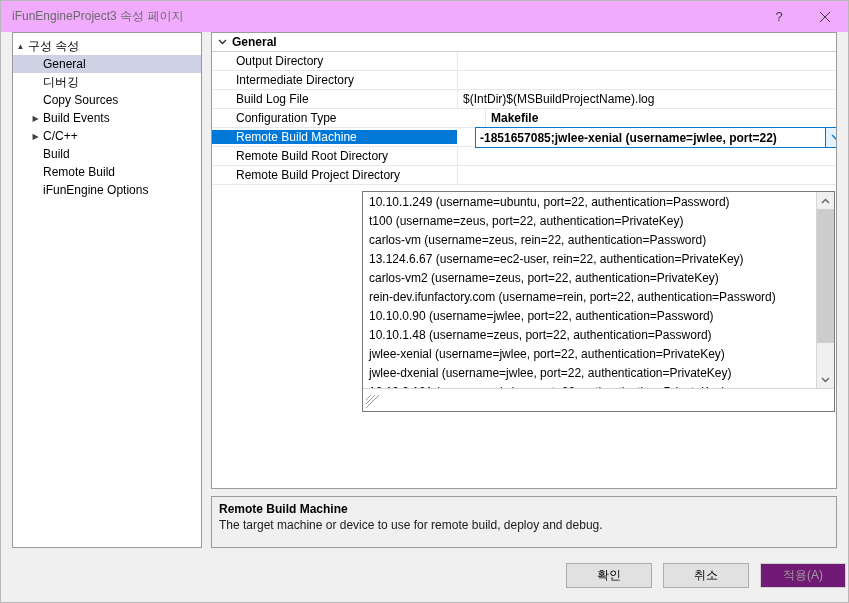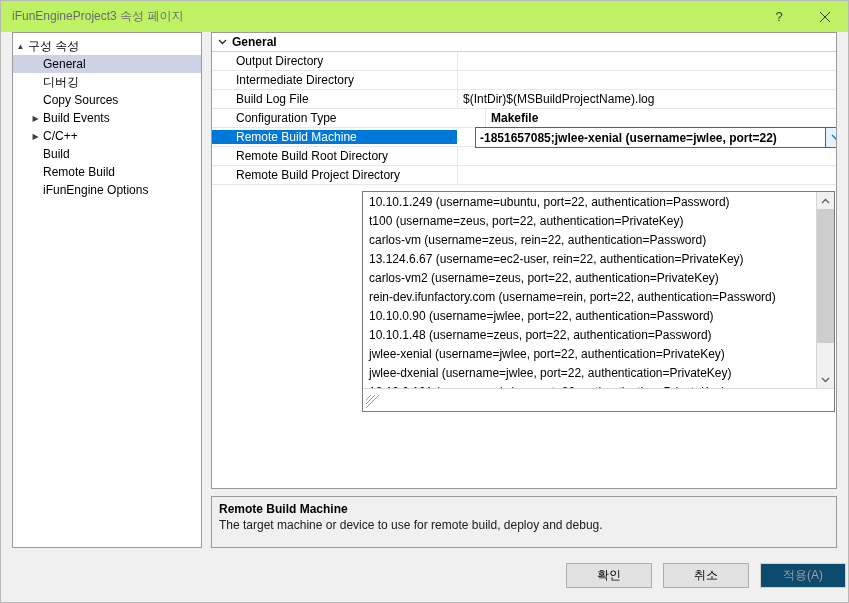--- a/index.html
+++ b/index.html
@@ -23,21 +23,21 @@
     height: 603px;
     background: #f0f0f0;
     box-sizing: border-box;
     border: 1px solid #b8b8b8;
     display: flex;
     flex-direction: column;
   }
   
   .titlebar {
     height: 31px;
-    background: #bef264;
+    background: #f0abfc;
     display: flex;
     align-items: center;
     flex: 0 0 auto;
     position: relative;
   }
   .titlebar-text {
     padding-left: 11px;
     font-size: 12px;
     color: #6b6b6b;
     letter-spacing: 0px;
@@ -362,21 +362,21 @@
     border: 1px solid #adadad;
     font-size: 12px;
     font-family: "Liberation Sans", sans-serif;
     color: #000000;
     display: flex;
     align-items: center;
     justify-content: center;
   }
   .fbtn.disabled {
     color: #9d9d9d;
-    background: #0c4a6e;
+    background: #701a75;
     border-color: #d0d0d0;
   }
 </style>
 </head>
 <body>
 
 <div class="dialog">
 
   <div class="titlebar">
     <div class="titlebar-text">iFunEngineProject3 속성 페이지</div>

